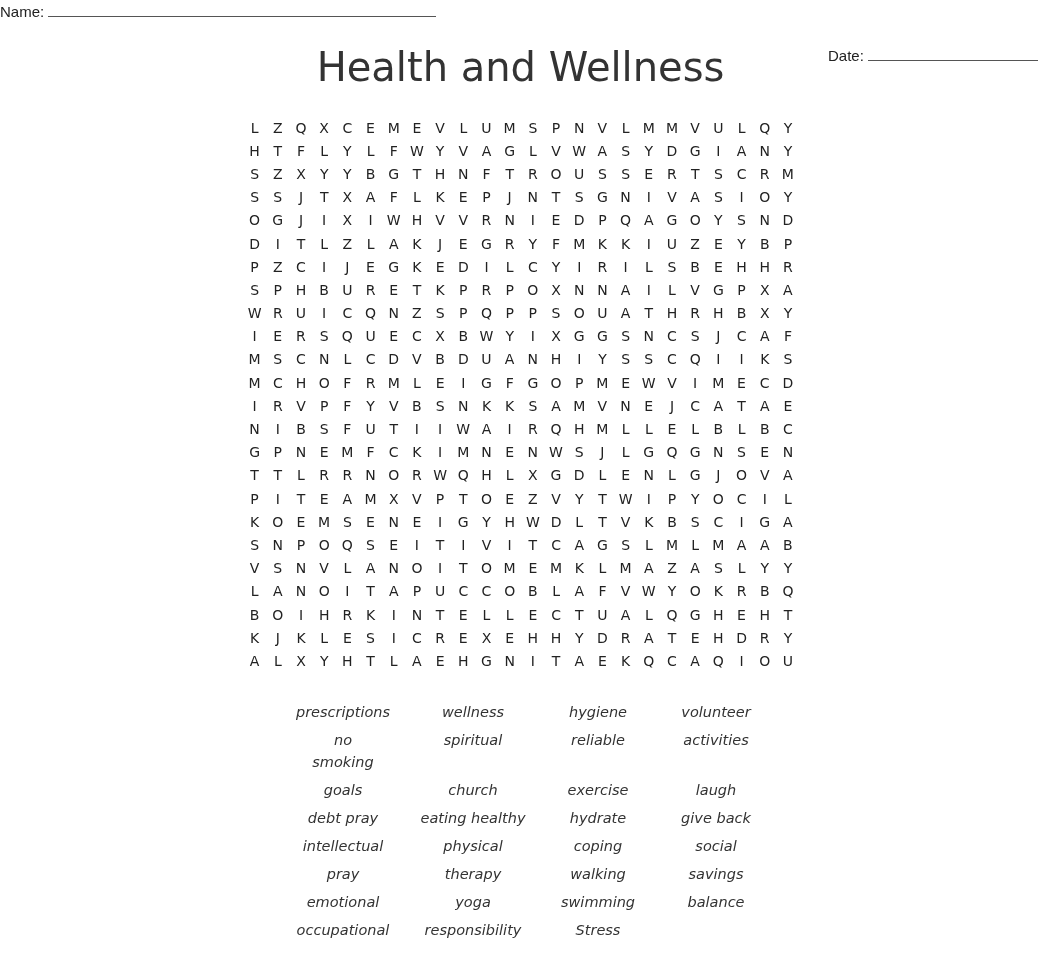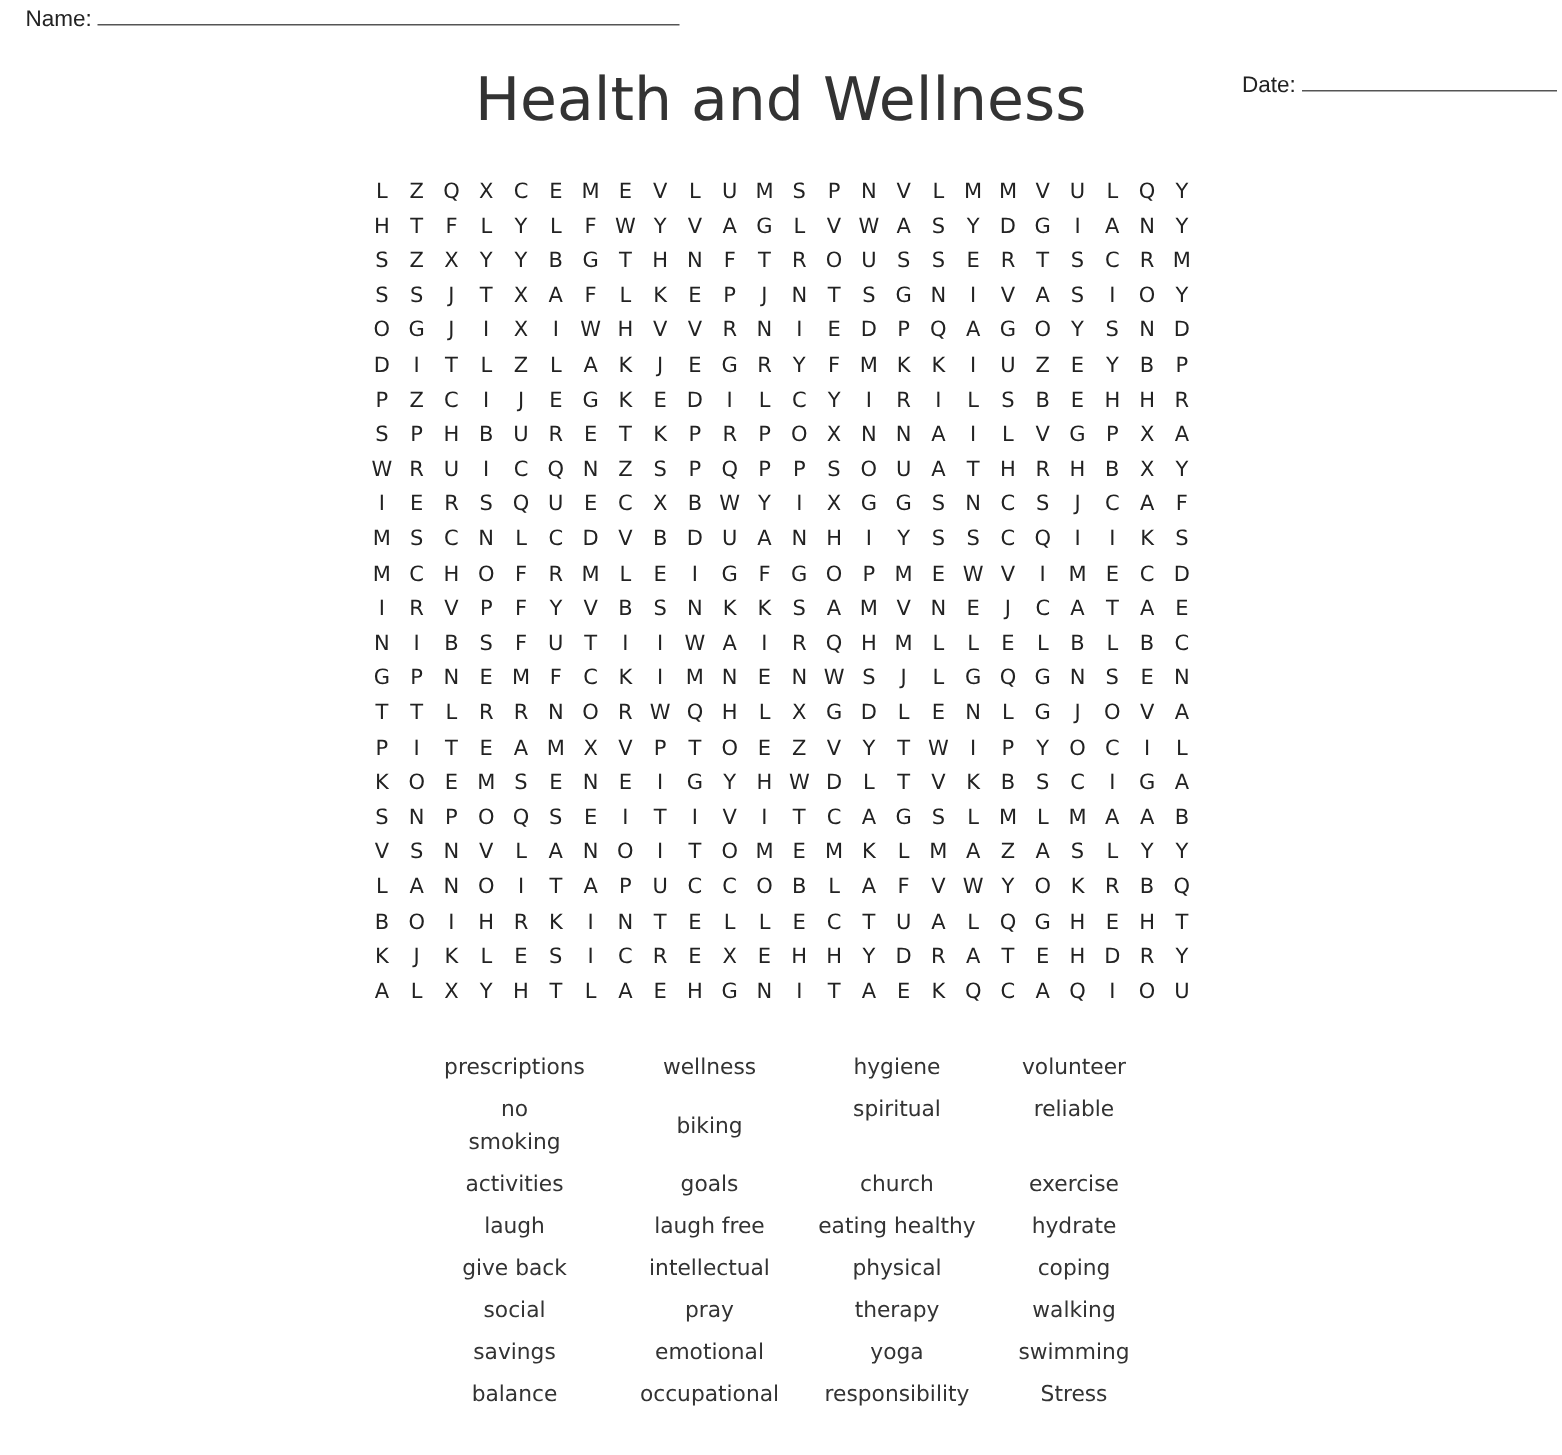--- a/index.html
+++ b/index.html
@@ -1,32 +1,32 @@
 <!DOCTYPE html>
 <html><head>
   <meta charset="utf-8">
   <style>
     html, body { margin: 0; padding: 0; background: #ffffff; }
     body { width: 1041px; height: 970px; position: relative; overflow: hidden; color: #333; }
     .hdr { position: absolute; top: 2px; font-family: "Liberation Sans", sans-serif; font-size: 15px; color: #222; white-space: nowrap; }
     .hdr .line { display: inline-block; border-bottom: 1px solid #555; height: 14px; vertical-align: baseline; margin-left: 4px; }
-    #name-field { left: 0; margin-left: 17px; }
+    #name-field { left: 0; }
     #name-field .line { width: 388px; }
     #date-field { left: 828px; margin-top: 44px; }
     #date-field .line { width: 170px; }
     .title { position: absolute; top: 44px; left: 0; width: 1041px; text-align: center;
       font-family: "DejaVu Sans", sans-serif; font-size: 40px; color: #333; letter-spacing: 0px; }
     .grid { position: absolute; left: 243px; top: 116px; display: grid;
       grid-template-columns: repeat(24, 23.2px); grid-auto-rows: 23.2px; }
     .cell { font-family: "DejaVu Sans", sans-serif; font-size: 14px; color: #222;
       display: flex; align-items: center; justify-content: center; }
     .words { position: absolute; left: 284px; top: 698px; display: grid;
       grid-template-columns: 118px 142px 108px 128px; column-gap: 0; }
     .word { font-family: "DejaVu Sans", sans-serif; font-size: 14.5px; color: #333; text-align: center;
-      height: 28px; display: flex; align-items: center; justify-content: center; line-height: 22px; }
+      height: 28px; display: flex; align-items: center; justify-content: center; line-height: 22px; font-style: italic; }
     .word.tall { height: 50px; }
   </style>
 </head>
 <body>
 
 <div id="name-field" class="hdr">
   <span>Name:</span><span class="line"></span>
 </div>
 <div id="date-field" class="hdr">
   <span>Date:</span><span class="line"></span>
@@ -614,29 +614,28 @@
   </div>
 
 <div class="words" id="words">
     <div class="word">prescriptions</div>
     <div class="word">wellness</div>
     <div class="word">hygiene</div>
     <div class="word">volunteer</div>
     <div class="word tall">
       <span><span>no</span><br><span>smoking</span></span>
     </div>
-    <div class="word tall">biking</div>
     <div class="word">spiritual</div>
     <div class="word">reliable</div>
     <div class="word">activities</div>
     <div class="word">goals</div>
     <div class="word">church</div>
     <div class="word">exercise</div>
     <div class="word">laugh</div>
-    <div class="word">laugh free</div>
+    <div class="word">debt pray</div>
     <div class="word">eating healthy</div>
     <div class="word">hydrate</div>
     <div class="word">give back</div>
     <div class="word">intellectual</div>
     <div class="word">physical</div>
     <div class="word">coping</div>
     <div class="word">social</div>
     <div class="word">pray</div>
     <div class="word">therapy</div>
     <div class="word">walking</div>

